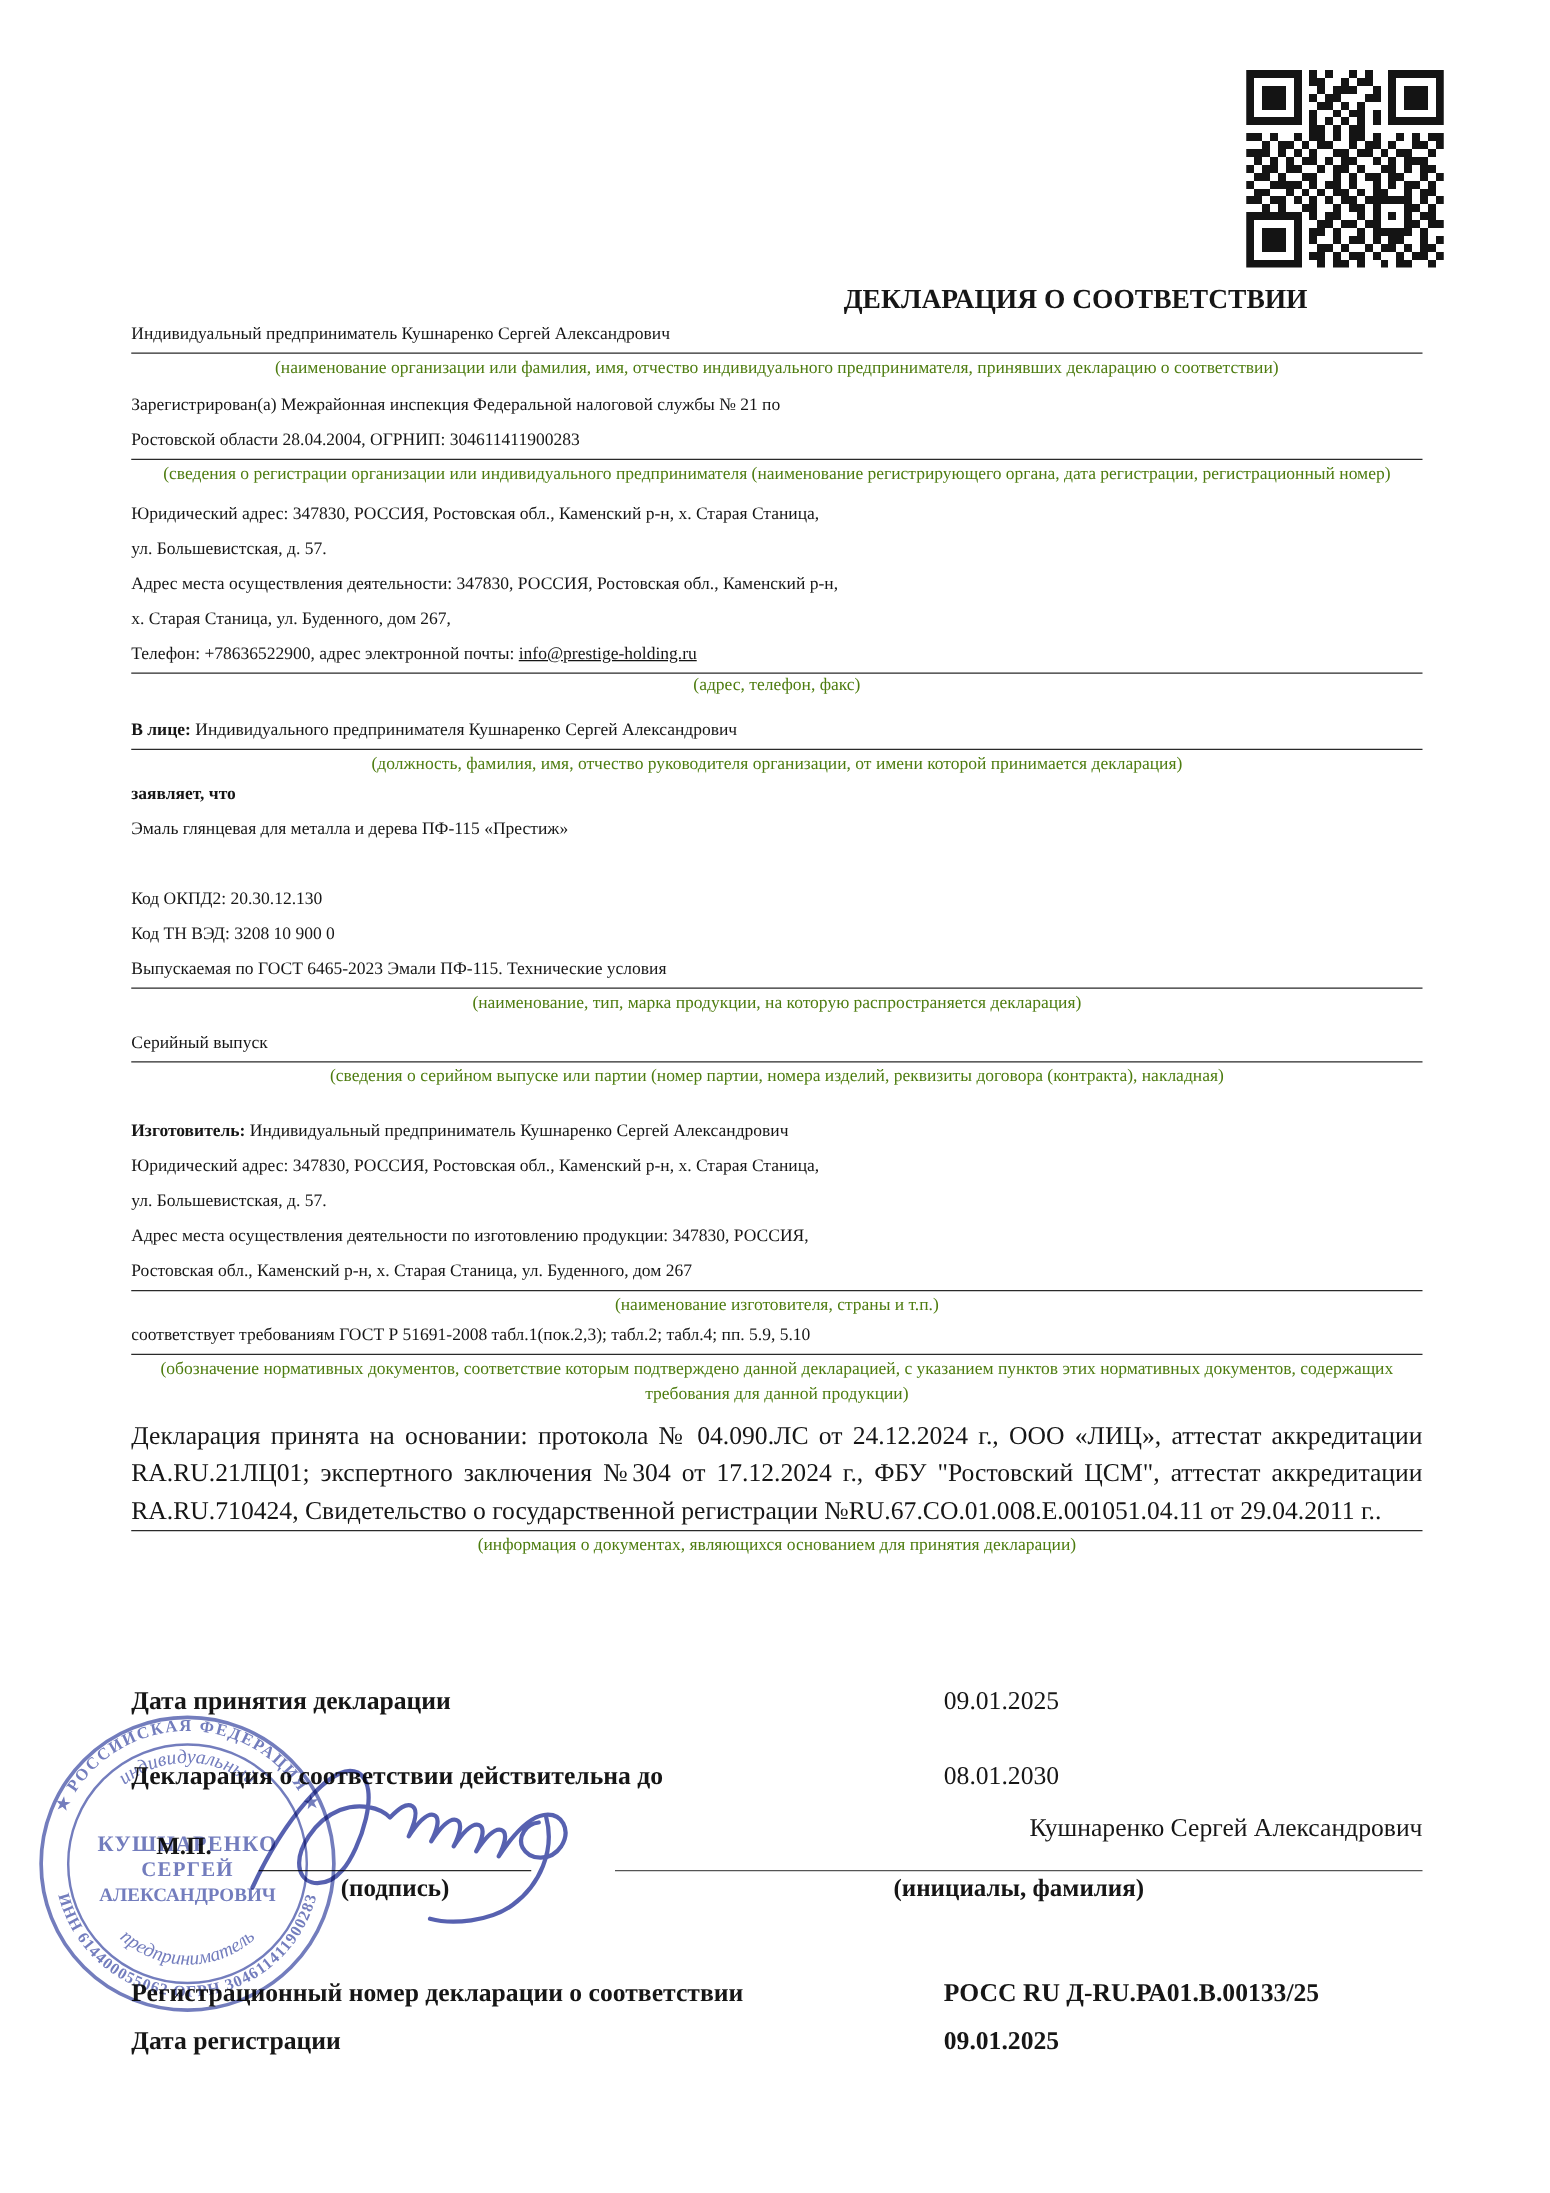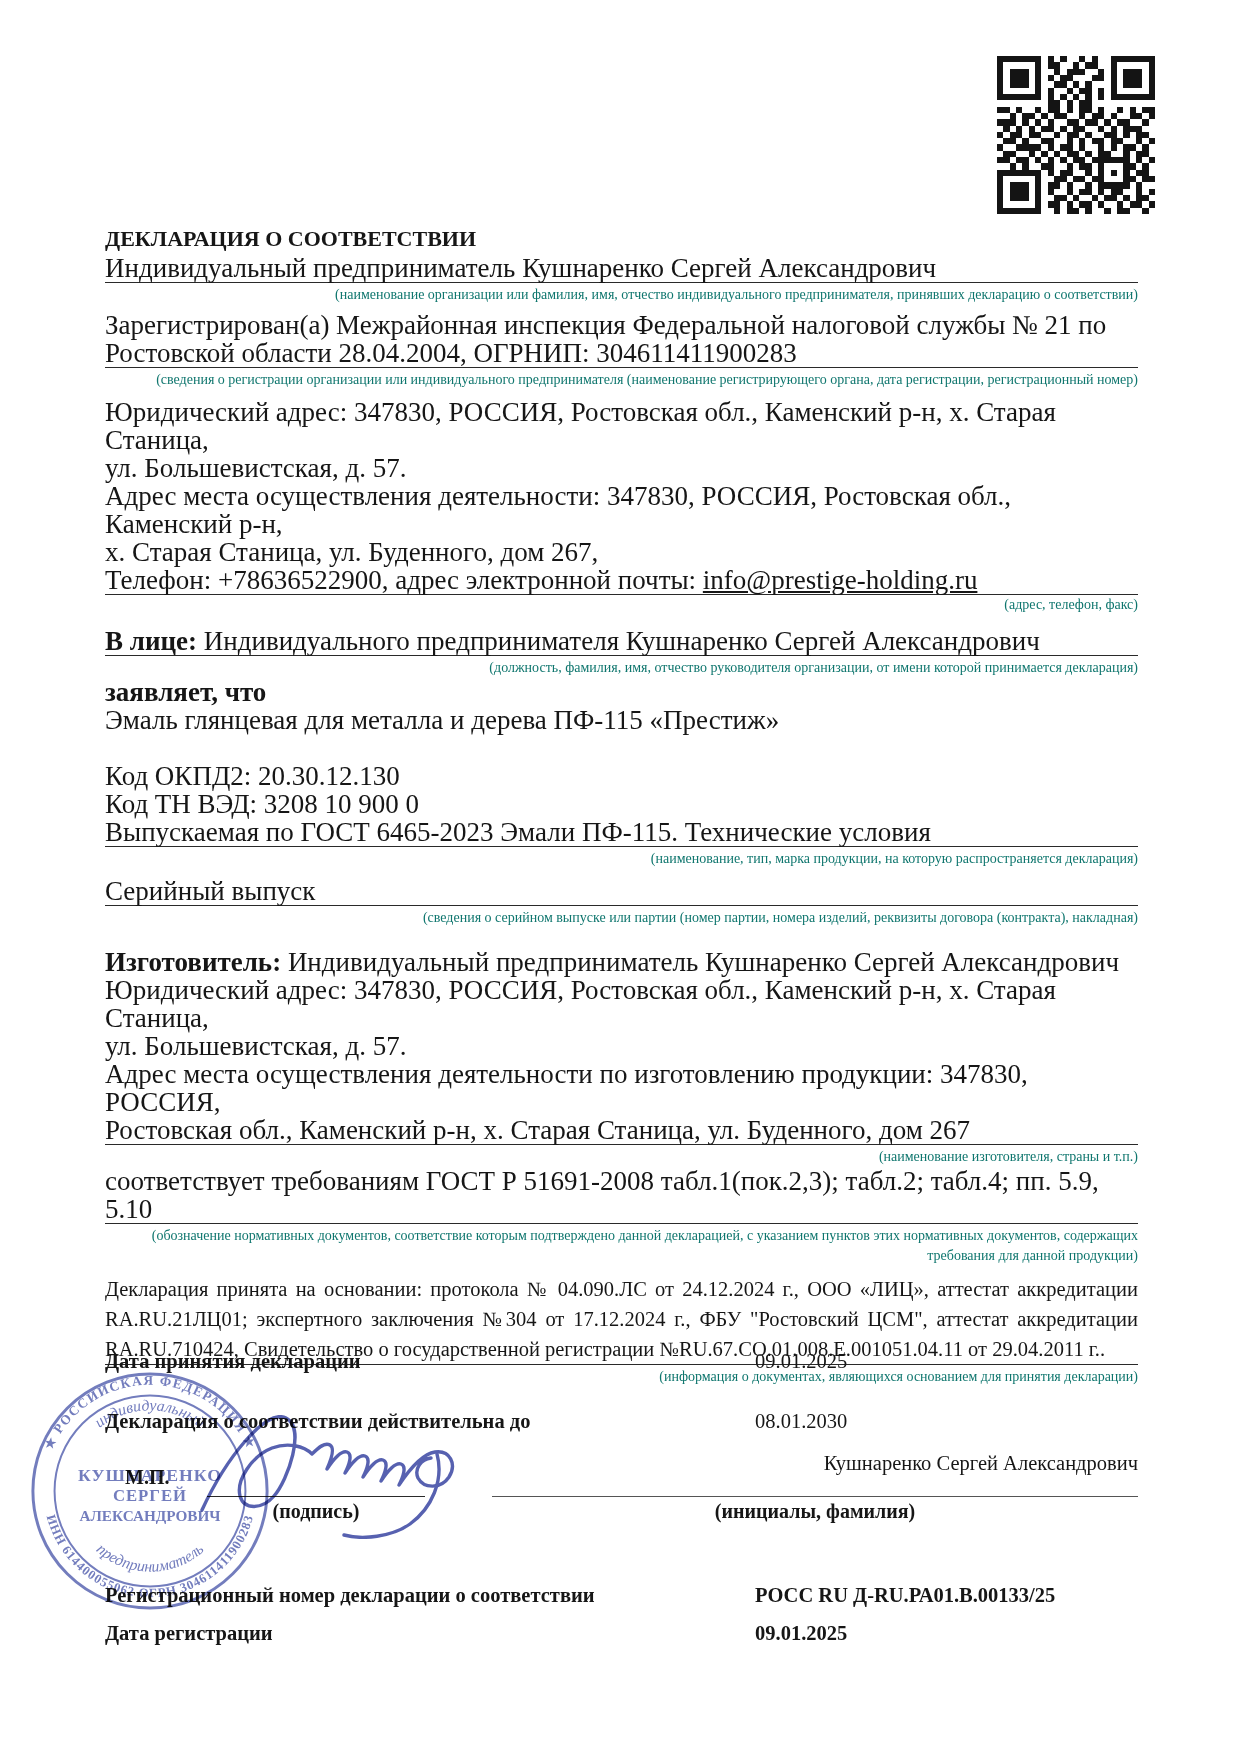--- a/index.html
+++ b/index.html
@@ -1,25 +1,25 @@
 <!DOCTYPE html>
 <html><head>
 <meta charset="utf-8">
 <style>
   html,body{margin:0;padding:0;background:#ffffff;}
   .page{
     position:relative;width:1240px;height:1754px;background:#ffffff;
     font-family:"Liberation Serif","DejaVu Serif",serif;color:#161616;overflow:hidden;
   }
   .content{position:absolute;left:105px;width:1033px;top:0;}
-  .t{font-size:27px;line-height:28px;font-family:Liberation Serif, serif;}
+  .t{font-size:14px;line-height:28px;font-family:Liberation Serif, serif;}
   .rule{border-bottom:1.7px solid #2a2a2a;}
-  .cap{font-size:14px;line-height:20px;text-align:right;color:#0f766e;}
+  .cap{font-size:14px;line-height:20px;text-align:center;color:#4d7c0f;}
   .b{font-weight:bold;}
-  .doc-title{font-size:22px;font-weight:bold;text-align:left;margin-top:224px;margin-right:92px;line-height:30px;}
+  .doc-title{font-size:22px;font-weight:bold;text-align:right;margin-top:224px;margin-right:92px;line-height:30px;}
   .spacer28{height:28px;}
   .basis{text-align:justify;font-size:20.5px;line-height:30px;margin-top:8px;}
   .bottom{position:absolute;left:105px;width:1033px;top:1340px;font-size:20.5px;z-index:3;}
   .brow{position:absolute;left:0;width:100%;height:30px;}
   .brow .val{position:absolute;left:650px;top:0;}
   .sigline{position:absolute;border-top:1.8px solid #2a2a2a;height:0;}
   .sigline.gray{border-top:1.6px solid #555;}
   .sigcap{position:absolute;text-align:center;font-weight:bold;font-size:20px;}
   .mp{position:absolute;left:20px;top:126px;font-weight:bold;font-size:20px;}
   .name-center{position:absolute;left:387px;width:646px;text-align:right;top:112px;}

